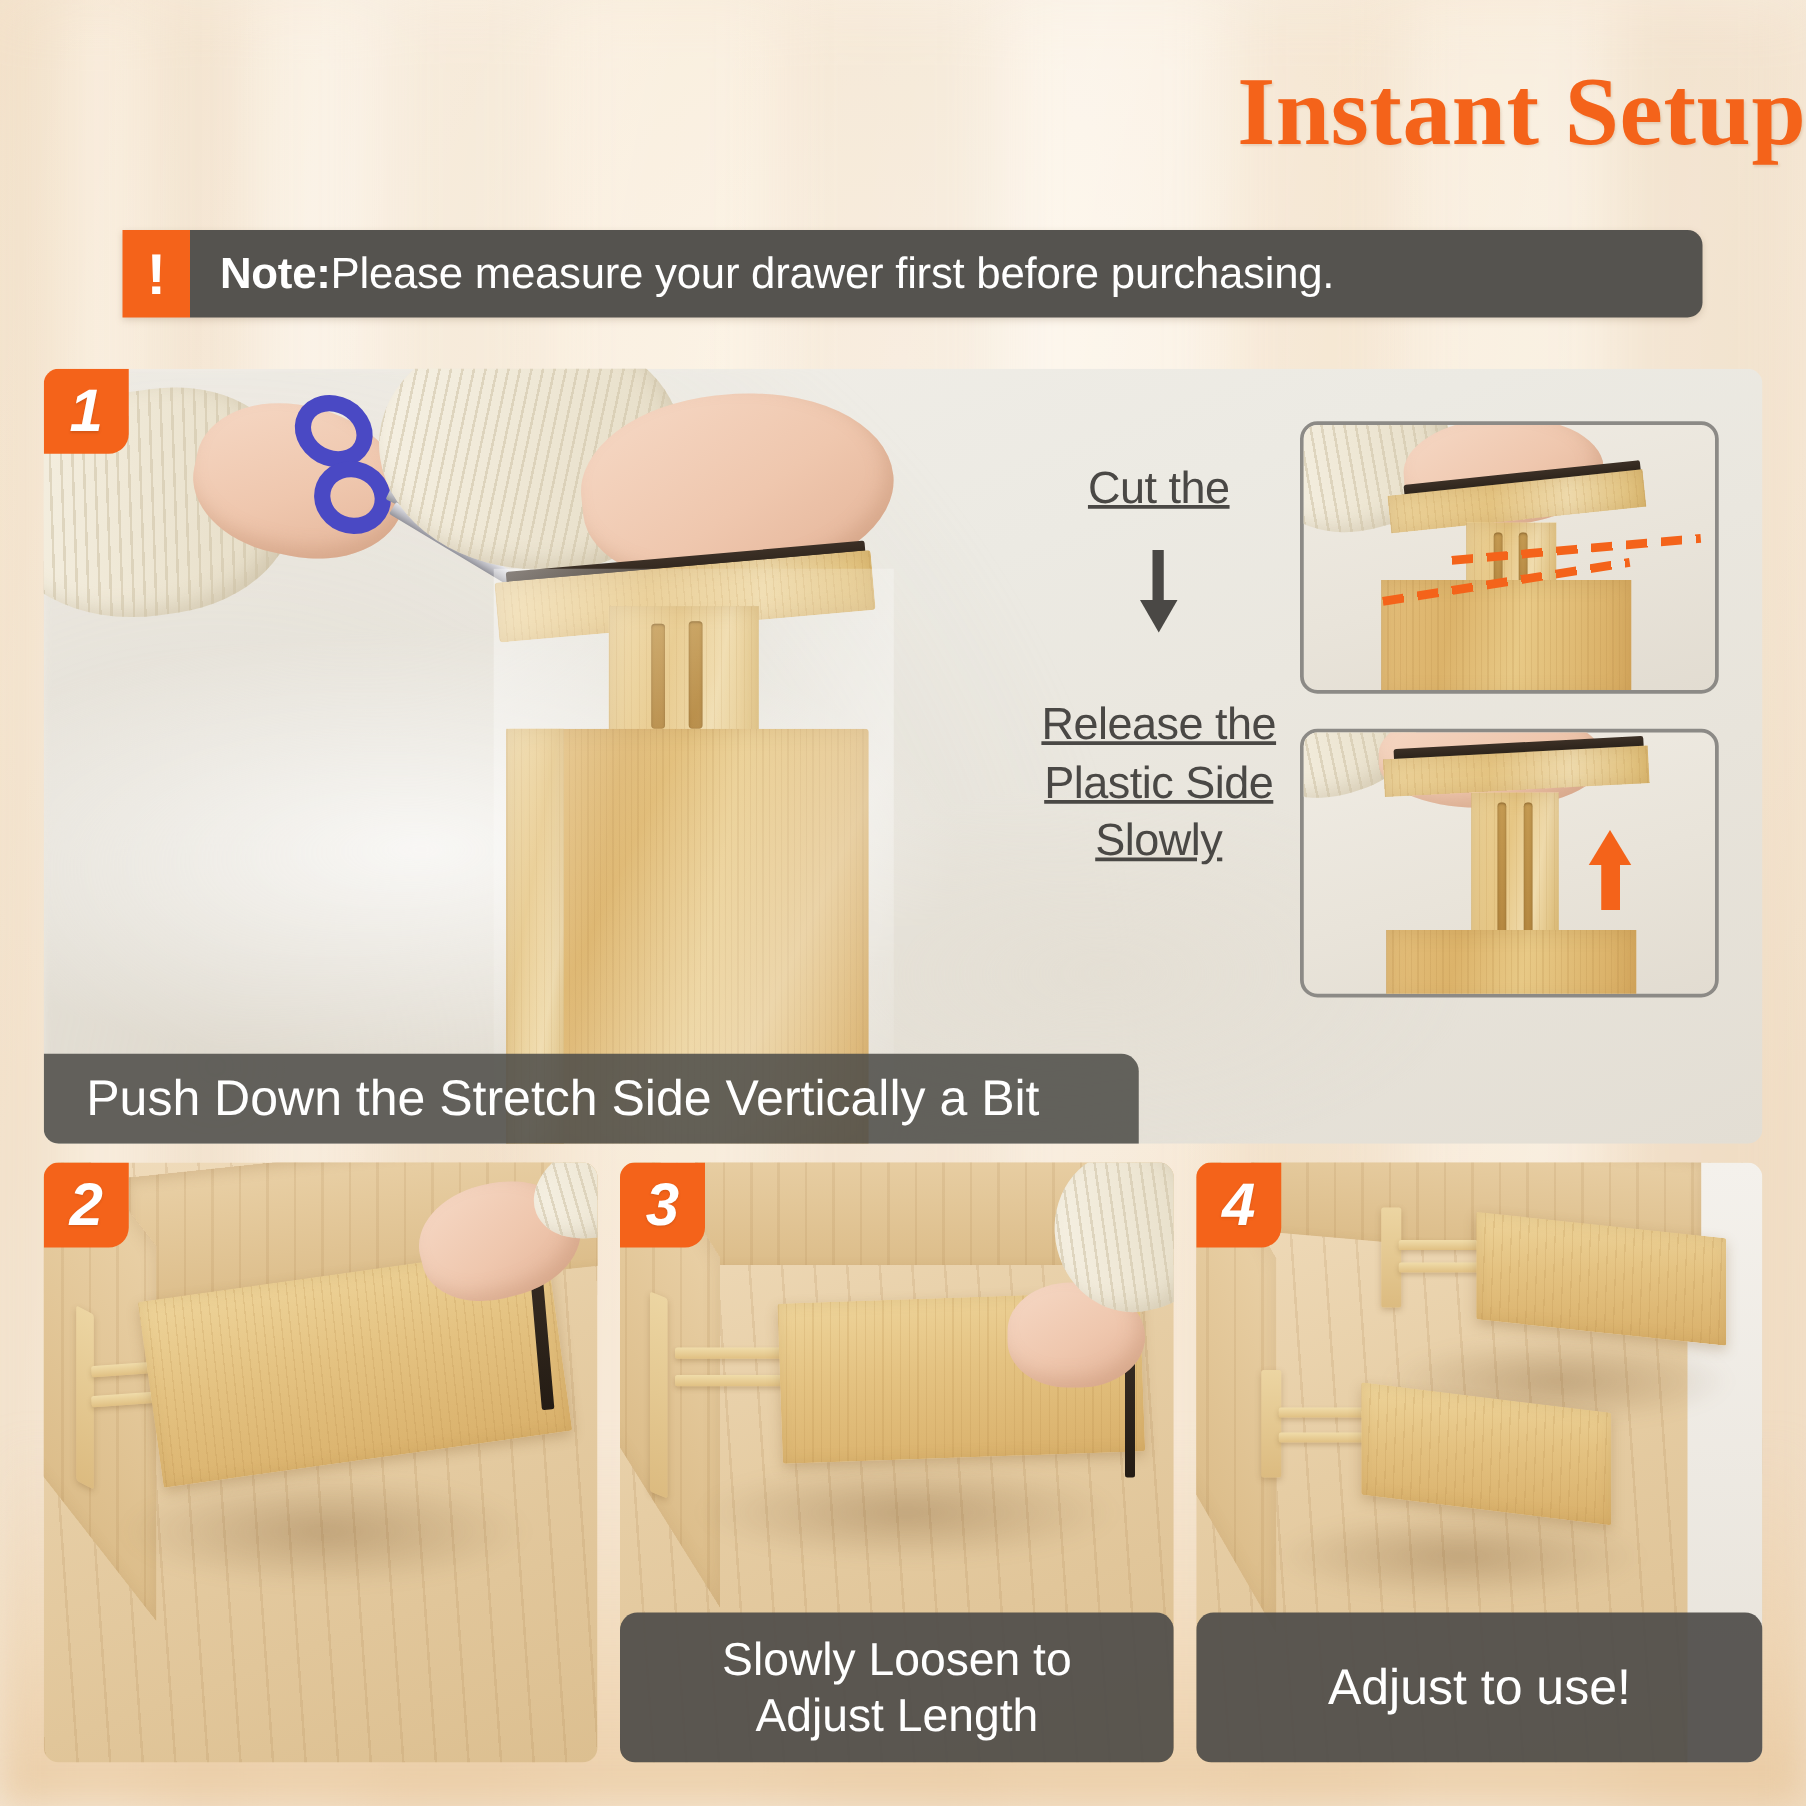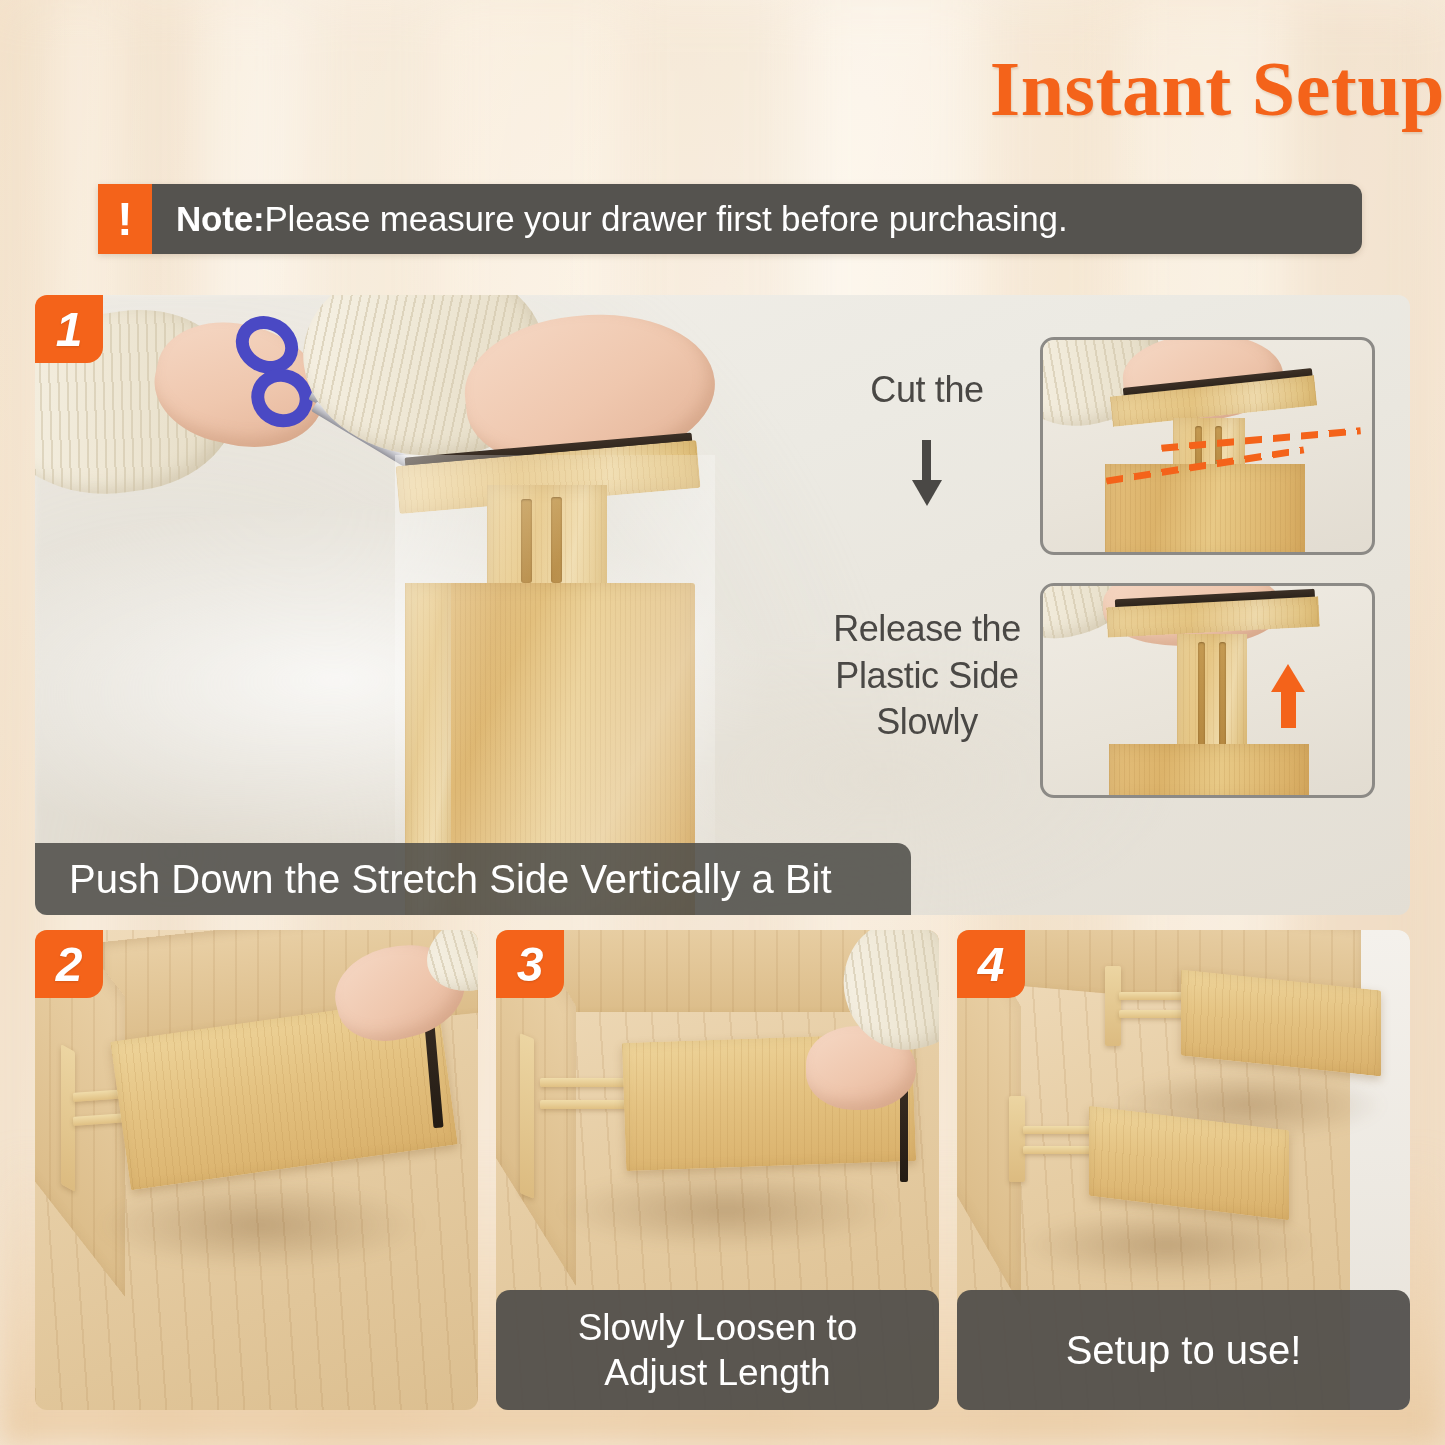--- a/index.html
+++ b/index.html
@@ -235,22 +235,23 @@
   
   .mid-text {
     position: absolute;
     left: 742px; top: 72px;
     width: 300px;
     text-align: center;
     color: #4a4845;
     font-size: 36px;
     line-height: 1.30;
     letter-spacing: -0.4px;
-  }
-  .mid-text .block2 { margin-top: 100px; }
+    text-decoration: underline;
+  }
+  .mid-text .block2 { margin-top: 50px; }
   .arrow-down {
     margin: 26px auto 0;
     width: 40px; height: 66px;
     position: relative;
   }
   .arrow-down i {
     position: absolute; left: 15px; top: 0;
     width: 9px; height: 44px; background: #4a4845;
   }
   .arrow-down u {
@@ -498,17 +499,17 @@
       <div class="div-board" style="left:224px; top:50px; width:200px; height:86px; transform:skewY(6deg);"></div>
 
       <div class="shadow-soft" style="left:60px; top:280px; width:300px; height:70px;"></div>
       <div class="div-foot" style="left:52px; top:166px; width:16px; height:86px;"></div>
       <div class="div-rail" style="left:66px; top:196px; width:90px; height:8px;"></div>
       <div class="div-rail" style="left:66px; top:216px; width:90px; height:8px;"></div>
       <div class="div-board" style="left:132px; top:188px; width:200px; height:90px; transform:skewY(7deg);"></div>
     </div>
     <div class="badge">4</div>
     <div class="caption caption-small one-line">
-      <span>Setup to use!</span>
+      <span>Adjust to use!</span>
     </div>
   </div>
 
 </div>
 
 </body></html>

